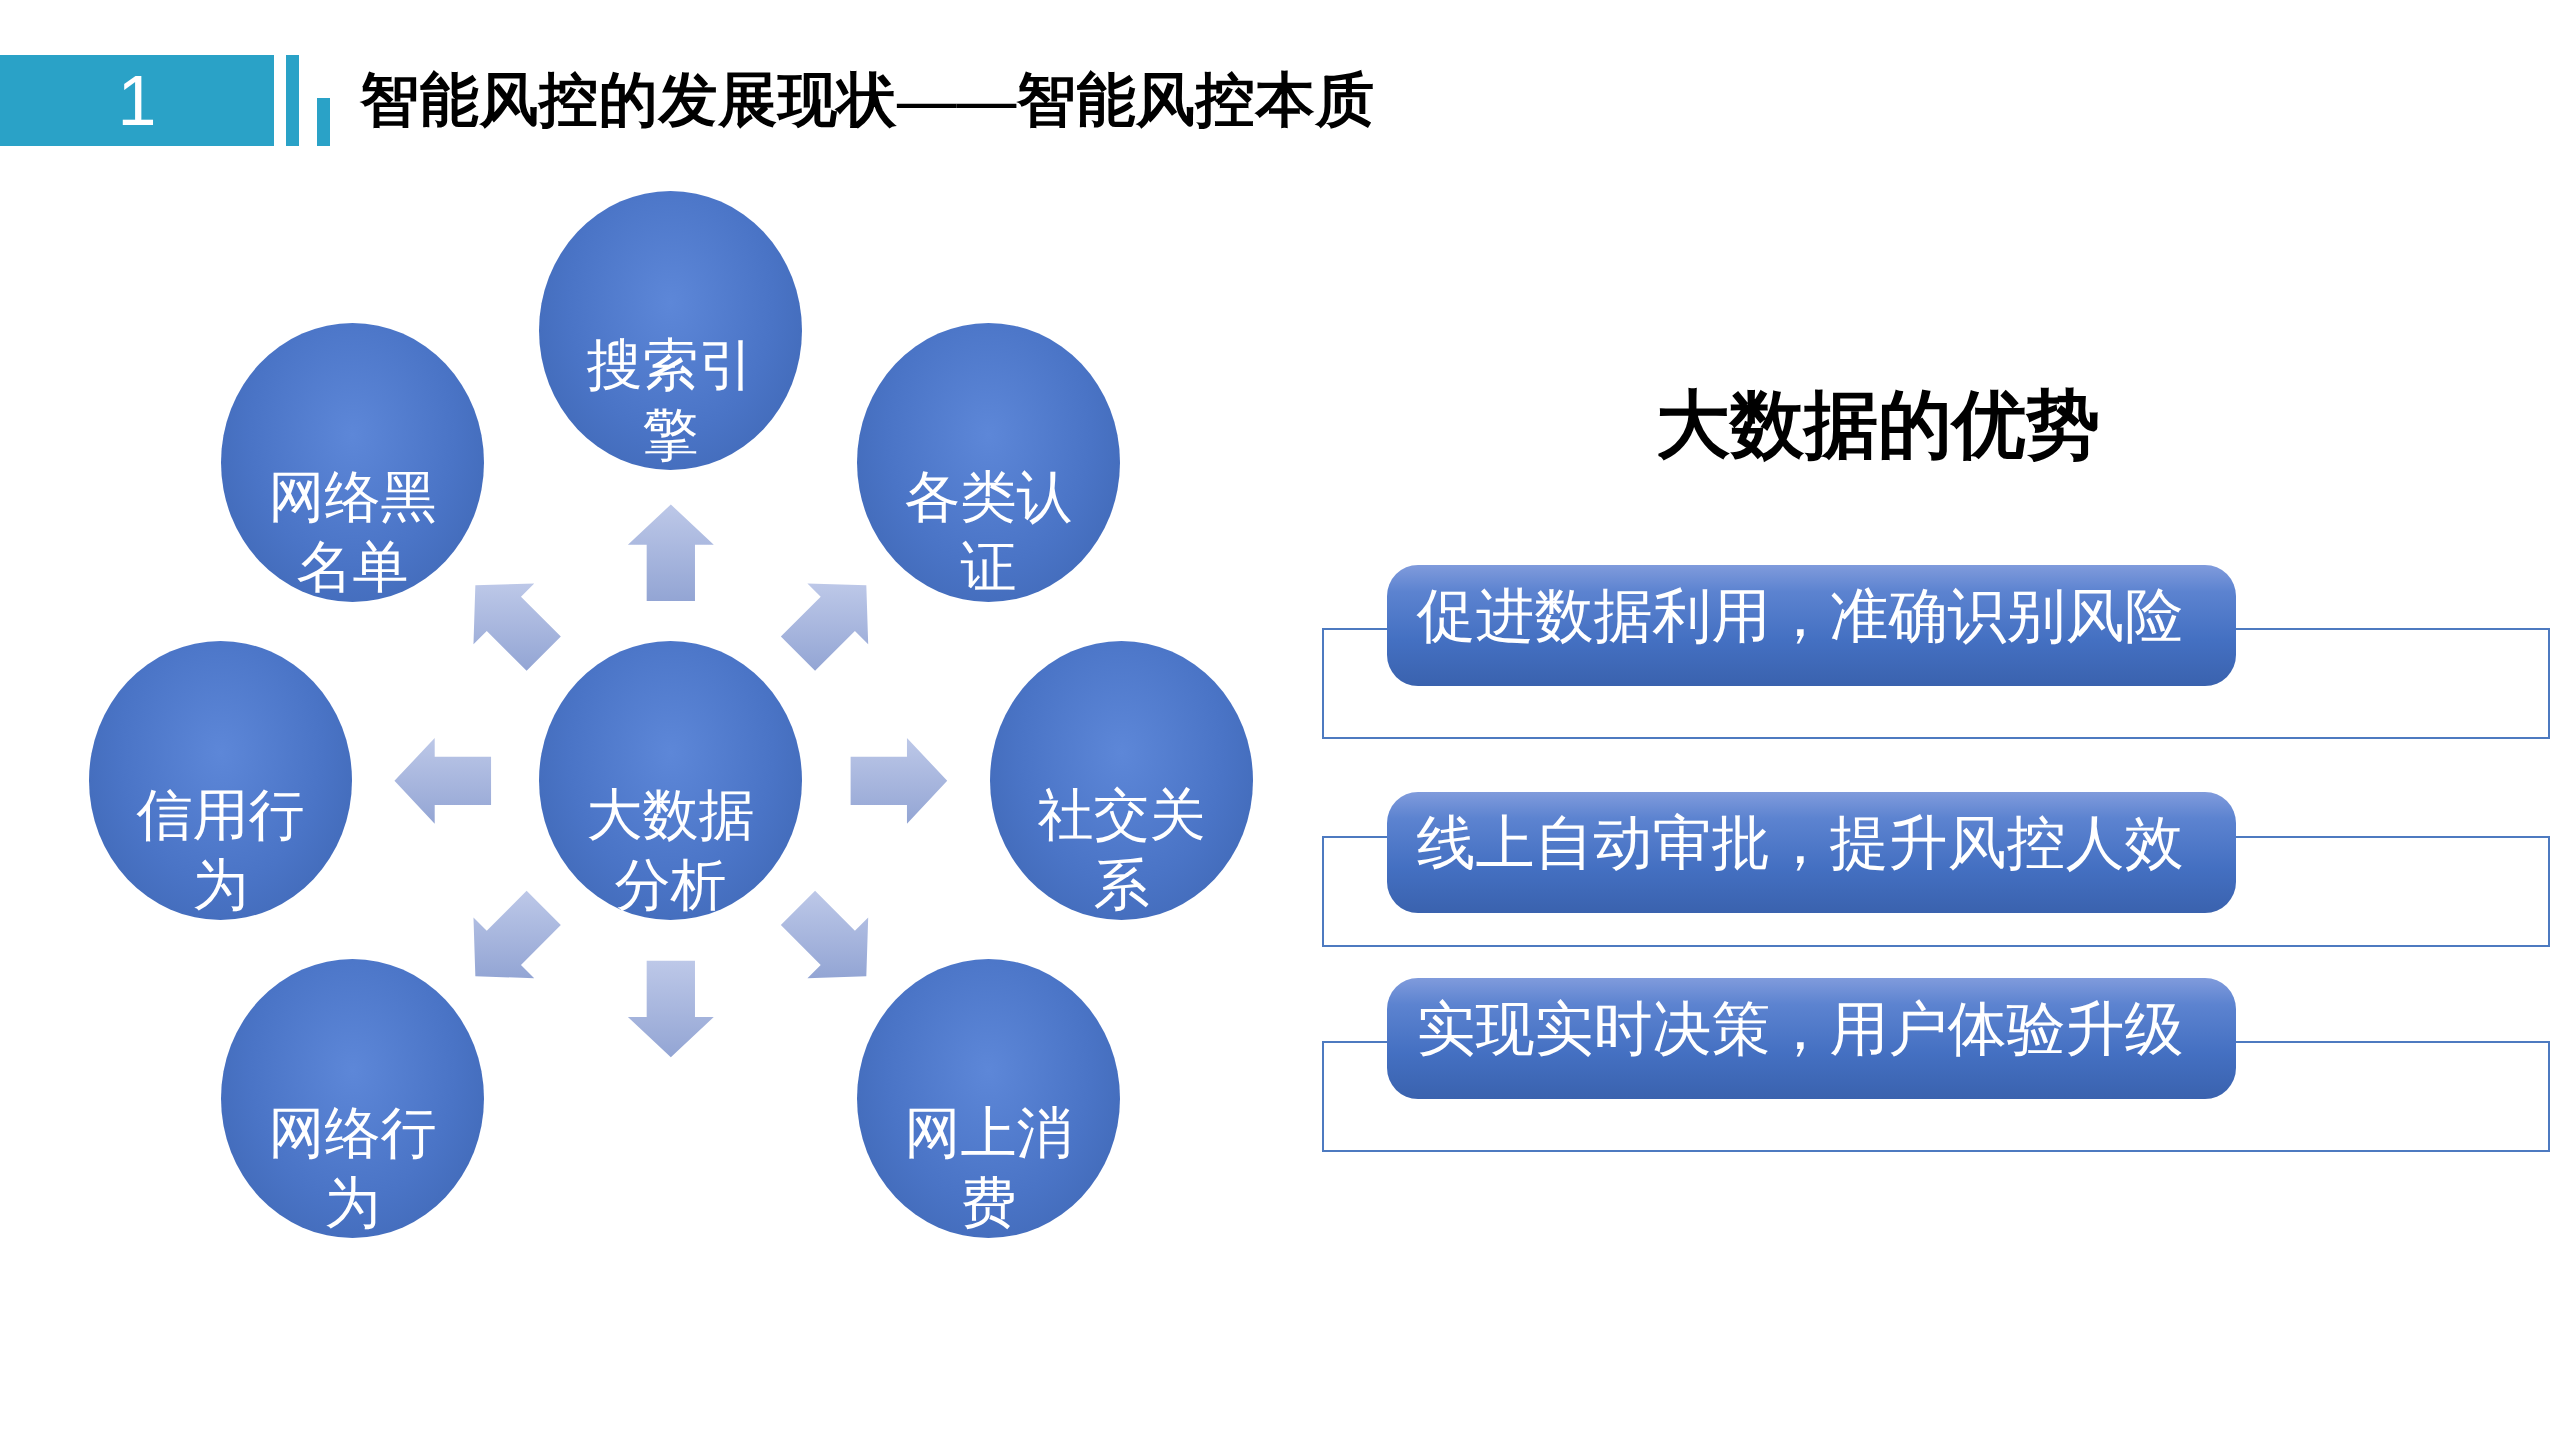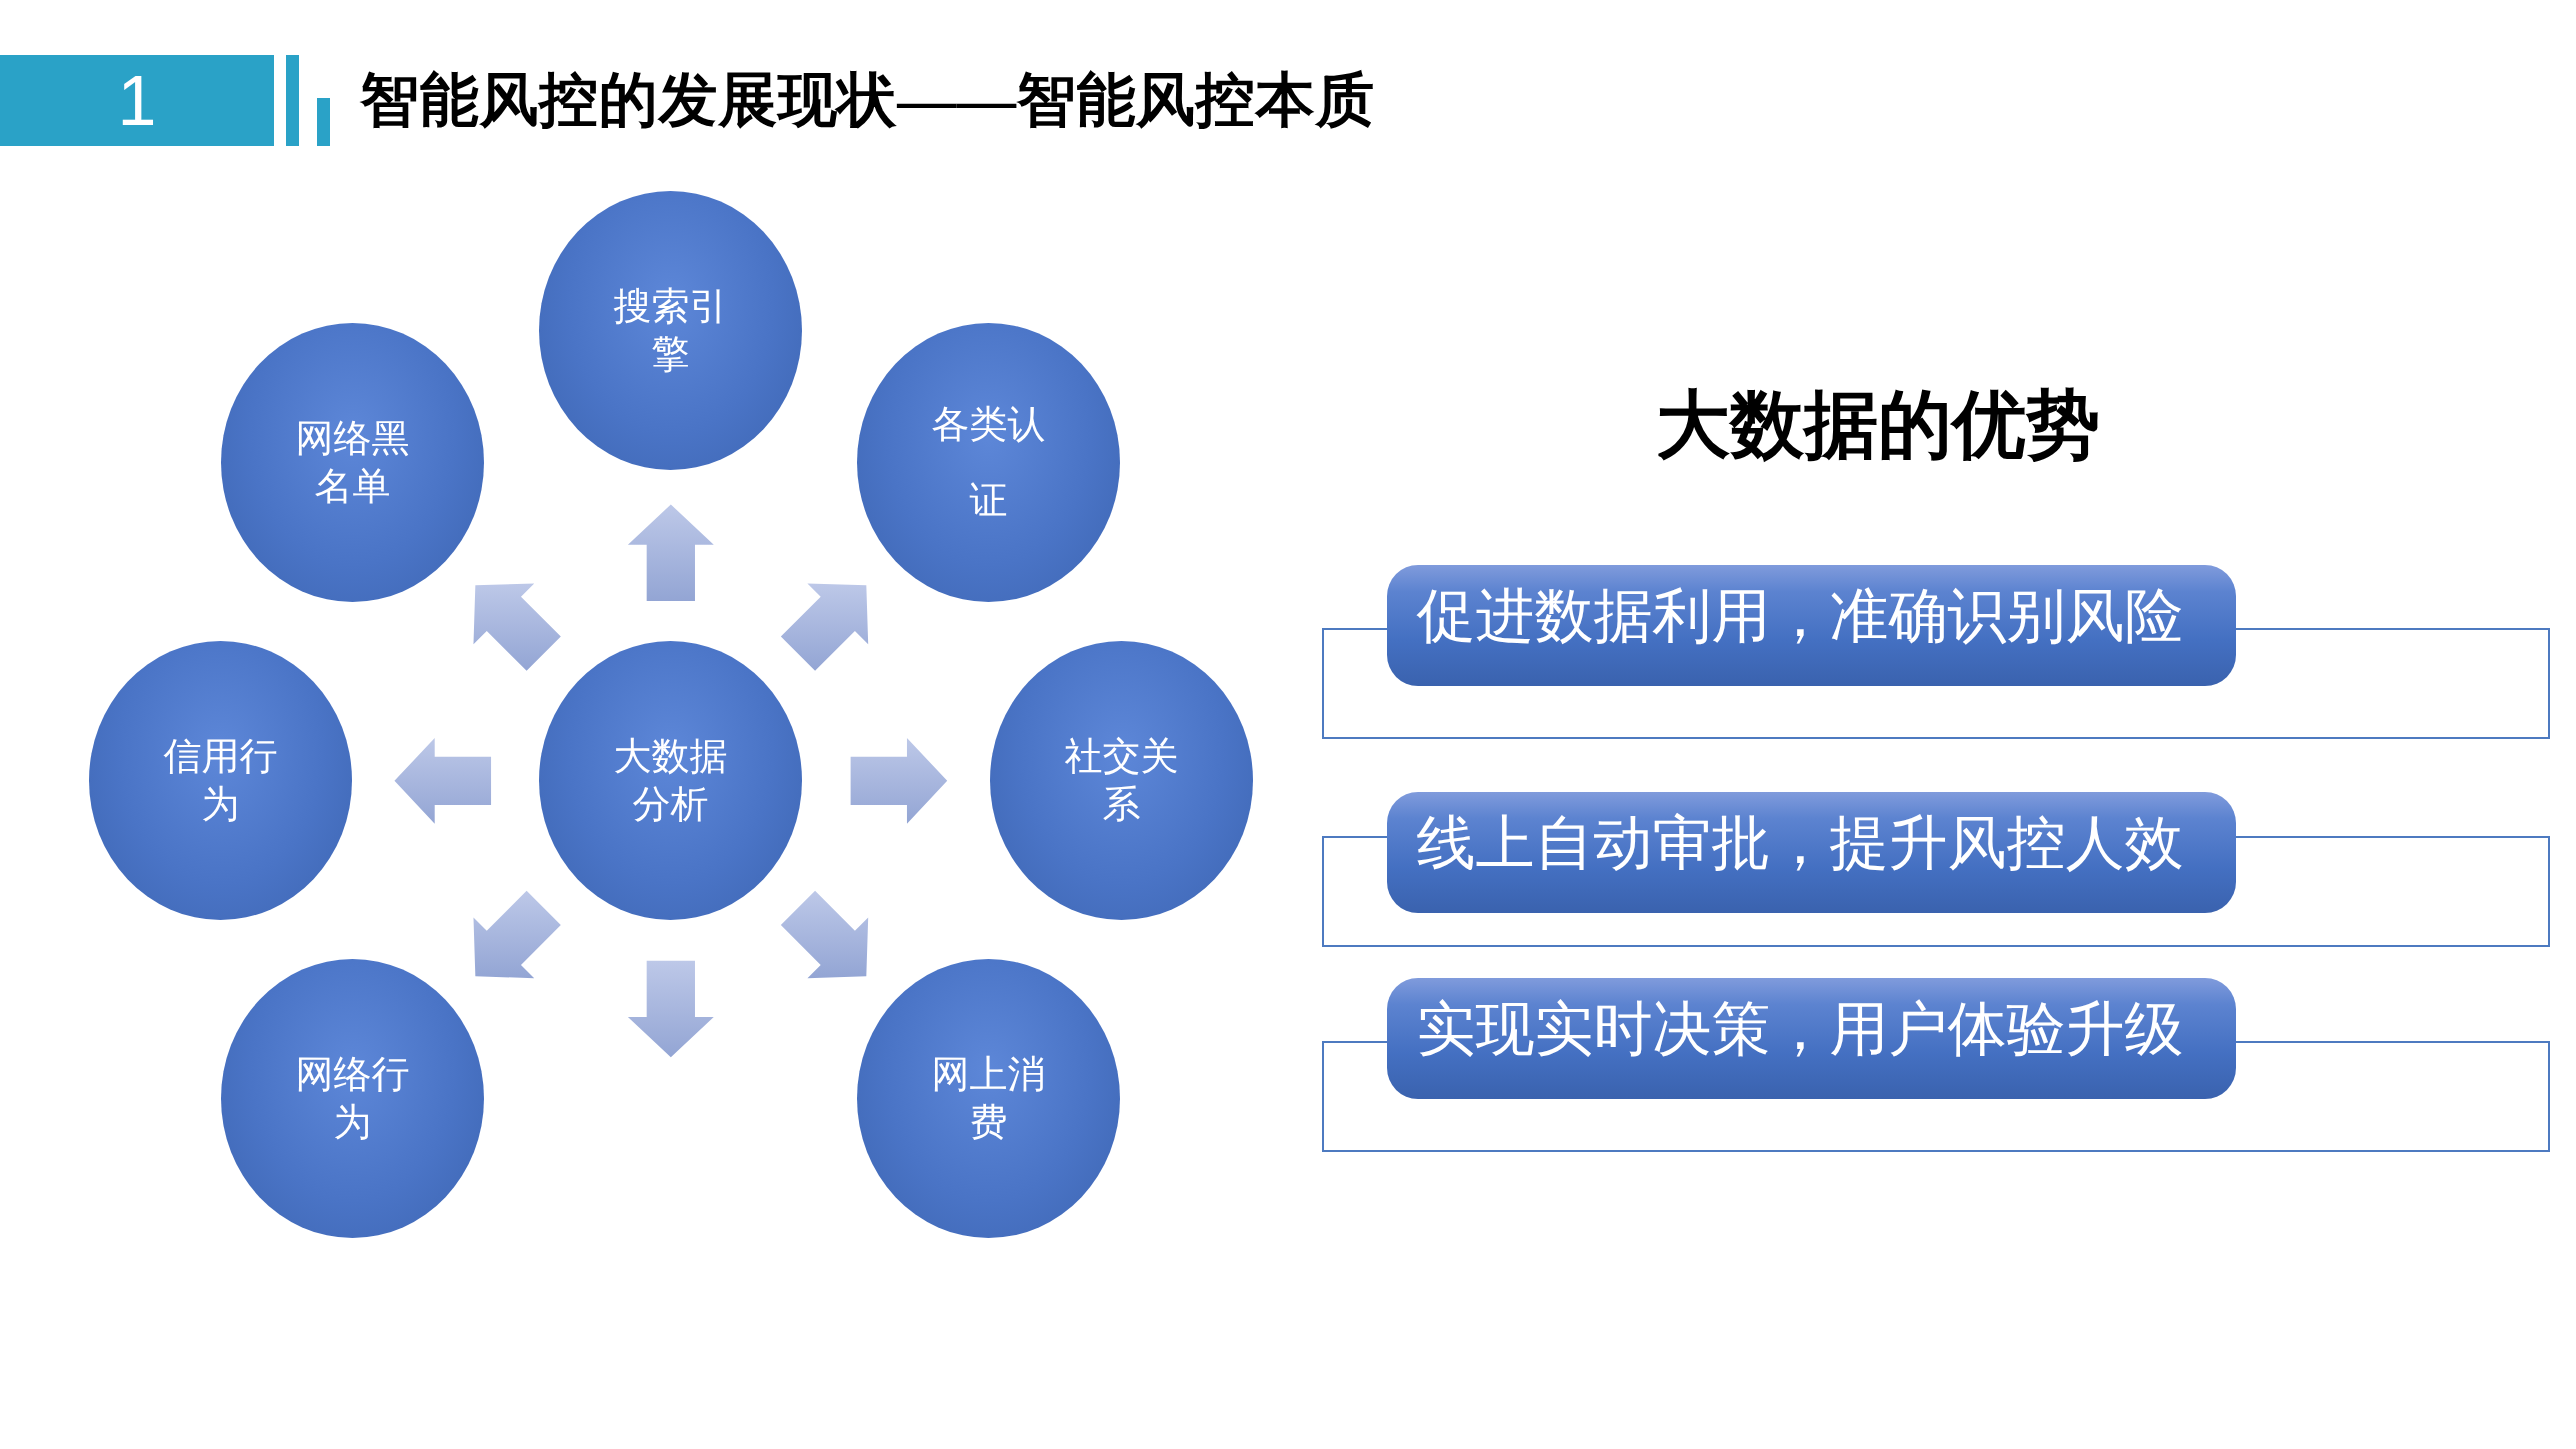--- a/index.html
+++ b/index.html
@@ -29,33 +29,33 @@
     display:flex;align-items:center;
     font-size:59px;font-weight:900;color:#000000;letter-spacing:0.7px;
     font-family:Liberation Serif, serif;
   }
 
   
   .arrows-layer{position:absolute;left:0;top:0;width:2576px;height:1449px;}
   .circle{
     position:absolute;width:263px;height:279px;border-radius:50%;
     background:radial-gradient(ellipse at 50% 40%, #5d87d8 0%, #4a74c6 55%, #3c64b0 100%);
-    display:flex;flex-direction:column;justify-content:center;align-items:center;
+    display:flex;flex-direction:column;justify-content:flex-end;align-items:center;
     color:#ffffff;text-align:center;
     font-family:"Liberation Serif","DejaVu Serif",serif;
-    font-size:38px;line-height:1.24;
+    font-size:56px;line-height:1.24;
   }
   .circle span{display:block;}
   .pos-c {left:539px; top:641px;}
   .pos-n {left:539px; top:191px;}
   .pos-s {left:539px; top:1092px;}
   .pos-w {left:89px; top:641px;}
   .pos-e {left:990px;top:641px;}
   .pos-nw{left:221px; top:323px;}
-  .pos-ne{left:857px;top:323px;gap:29px;}
+  .pos-ne{left:857px;top:323px;}
   .pos-sw{left:221px; top:959px;}
   .pos-se{left:857px;top:959px;}
 
   
   .panel-title{
     position:absolute;left:1656px;top:382px;margin:0;
     font-size:74px;font-weight:900;color:#000000;line-height:1.15;
     font-family:Liberation Sans, sans-serif;
   }
   .benefit-outline{

